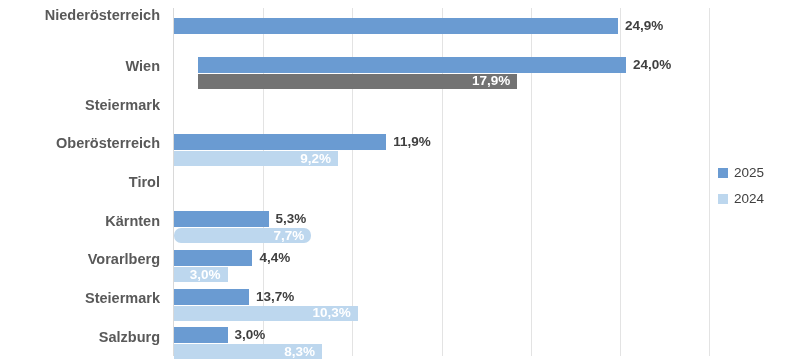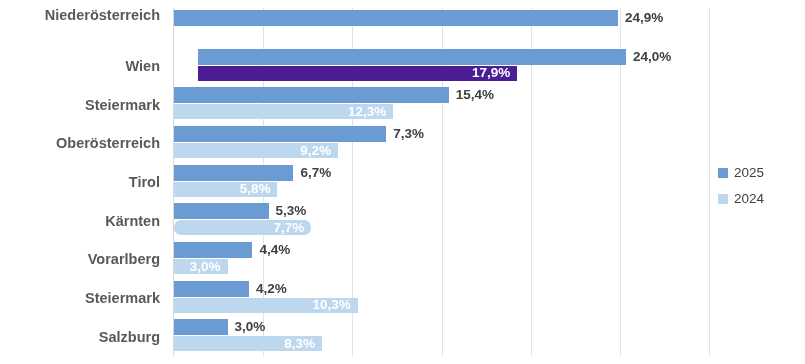--- a/index.html
+++ b/index.html
@@ -70,20 +70,21 @@
     position: absolute;
     left: 0;
     top: 0;
     width: 100%;
     height: 100%;
   }
   .cat-group {
     position: absolute;
     left: 0;
     width: 100%;
+    margin-top: 8px;
   }
   .bar-row {
     position: relative;
     width: 100%;
   }
   .bar-row.primary { height: 16px; }
   .bar-row.secondary { height: 15px; margin-top: 1px; }
 
   .bar {
     position: absolute;
@@ -173,58 +174,36 @@
             <div class="bar primary" title="Niederösterreich 2025 24,9%" style="width: 444.05px; background: rgb(106, 155, 210);"></div>
             <span class="bar-label-out" style="left: 451.05px;">24,9%</span>
           </div>
         </div>
         <div class="cat-group" style="top: 40.6667px; padding-left: 24px;">
           <div class="bar-row primary">
             <div class="bar primary" title="Wien 2025 24,0%" style="width: 428px; background: rgb(106, 155, 210);"></div>
             <span class="bar-label-out" style="left: 435px;">24,0%</span>
           </div>
           <div class="bar-row secondary">
-            <div class="bar secondary" title="Wien 2024 17,9%" style="width: 319.217px; background: #4c1d95;">
+            <div class="bar secondary" title="Wien 2024 17,9%" style="width: 319.217px; background: #737373;">
               <span class="bar-label-in">17,9%</span>
             </div>
           </div>
         </div>
-        <div class="cat-group" style="top: 79.3333px;">
-          <div class="bar-row primary">
-            <div class="bar primary" title="Steiermark 2025 15,4%" style="width: 274.633px; background: rgb(106, 155, 210);"></div>
-            <span class="bar-label-out" style="left: 281.633px;">15,4%</span>
-          </div>
-          <div class="bar-row secondary">
-            <div class="bar secondary" title="Steiermark 2024 12,3%" style="width: 219.35px; background: rgb(189, 215, 238);">
-              <span class="bar-label-in">12,3%</span>
-            </div>
-          </div>
-        </div>
         <div class="cat-group" style="top: 118px;">
           <div class="bar-row primary">
             <div class="bar primary" title="Oberösterreich 2025 11,9%" style="width: 212.217px; background: rgb(106, 155, 210);"></div>
-            <span class="bar-label-out" style="left: 219.217px;">7,3%</span>
+            <span class="bar-label-out" style="left: 219.217px;">11,9%</span>
           </div>
           <div class="bar-row secondary">
             <div class="bar secondary" title="Oberösterreich 2024 9,2%" style="width: 164.067px; background: rgb(189, 215, 238);">
               <span class="bar-label-in">9,2%</span>
             </div>
           </div>
         </div>
-        <div class="cat-group" style="top: 156.667px;">
-          <div class="bar-row primary">
-            <div class="bar primary" title="Tirol 2025 6,7%" style="width: 119.483px; background: rgb(106, 155, 210);"></div>
-            <span class="bar-label-out" style="left: 126.483px;">6,7%</span>
-          </div>
-          <div class="bar-row secondary">
-            <div class="bar secondary" title="Tirol 2024 5,8%" style="width: 103.433px; background: rgb(189, 215, 238);">
-              <span class="bar-label-in">5,8%</span>
-            </div>
-          </div>
-        </div>
         <div class="cat-group" style="top: 195.333px;">
           <div class="bar-row primary">
             <div class="bar primary" title="Kärnten 2025 5,3%" style="width: 94.5167px; background: rgb(106, 155, 210);"></div>
             <span class="bar-label-out" style="left: 101.517px;">5,3%</span>
           </div>
           <div class="bar-row secondary">
             <div class="bar secondary" title="Kärnten 2024 7,7%" style="width: 137.317px; background: rgb(189, 215, 238); border-radius: 7px;">
               <span class="bar-label-in">7,7%</span>
             </div>
           </div>
@@ -236,21 +215,21 @@
           </div>
           <div class="bar-row secondary">
             <div class="bar secondary" title="Vorarlberg 2024 3,0%" style="width: 53.5px; background: rgb(189, 215, 238);">
               <span class="bar-label-in">3,0%</span>
             </div>
           </div>
         </div>
         <div class="cat-group" style="top: 272.667px;">
           <div class="bar-row primary">
             <div class="bar primary" title="Burgenland 2025 4,2%" style="width: 74.9px; background: rgb(106, 155, 210);"></div>
-            <span class="bar-label-out" style="left: 81.9px;">4,2%</span>
+            <span class="bar-label-out" style="left: 81.9px;">13,7%</span>
           </div>
           <div class="bar-row secondary">
             <div class="bar secondary" title="Burgenland 2024 10,3%" style="width: 183.683px; background: rgb(189, 215, 238);">
               <span class="bar-label-in">10,3%</span>
             </div>
           </div>
         </div>
         <div class="cat-group" style="top: 311.333px;">
           <div class="bar-row primary">
             <div class="bar primary" title="Salzburg 2025 3,0%" style="width: 53.5px; background: rgb(106, 155, 210);"></div>

